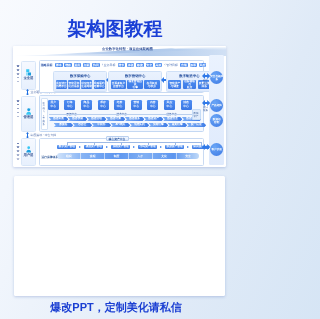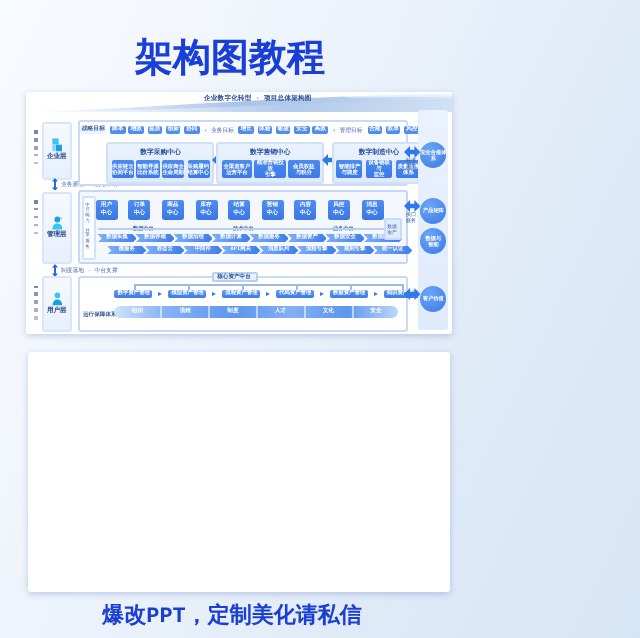--- a/index.html
+++ b/index.html
@@ -1,19 +1,19 @@
 <!DOCTYPE html>
 <html><head>
 <meta charset="utf-8">
 <style>
   html,body{margin:0;padding:0;}
   body{width:240px;height:319px;overflow:hidden;
        font-family:"Liberation Sans",sans-serif;
        background:linear-gradient(115deg,#f8fafe 0%,#f3f7fd 20%,#eaf1fa 45%,#dfeaf7 70%,#d6e5f5 100%);}
-  .page{position:relative;width:240px;height:319px;font-family:Liberation Mono, monospace;}
+  .page{position:relative;width:240px;height:319px;}
   .title{position:absolute;left:-5px;top:16px;width:240px;text-align:center;
          font-size:19px;font-weight:700;color:#1a3fd6;letter-spacing:0px;}
   .footer{position:absolute;left:-4px;top:300px;width:240px;text-align:center;
           font-size:11px;font-weight:700;color:#1b3fd2;letter-spacing:0px;}
   .card{position:absolute;background:#fff;border-radius:1.5px;overflow:hidden;
         box-shadow:0 1px 3px rgba(86,116,186,.32);}
   #card1{left:13px;top:46px;width:213px;height:121px;}
   #card2{left:14px;top:176px;width:211px;height:120px;}
 
   

